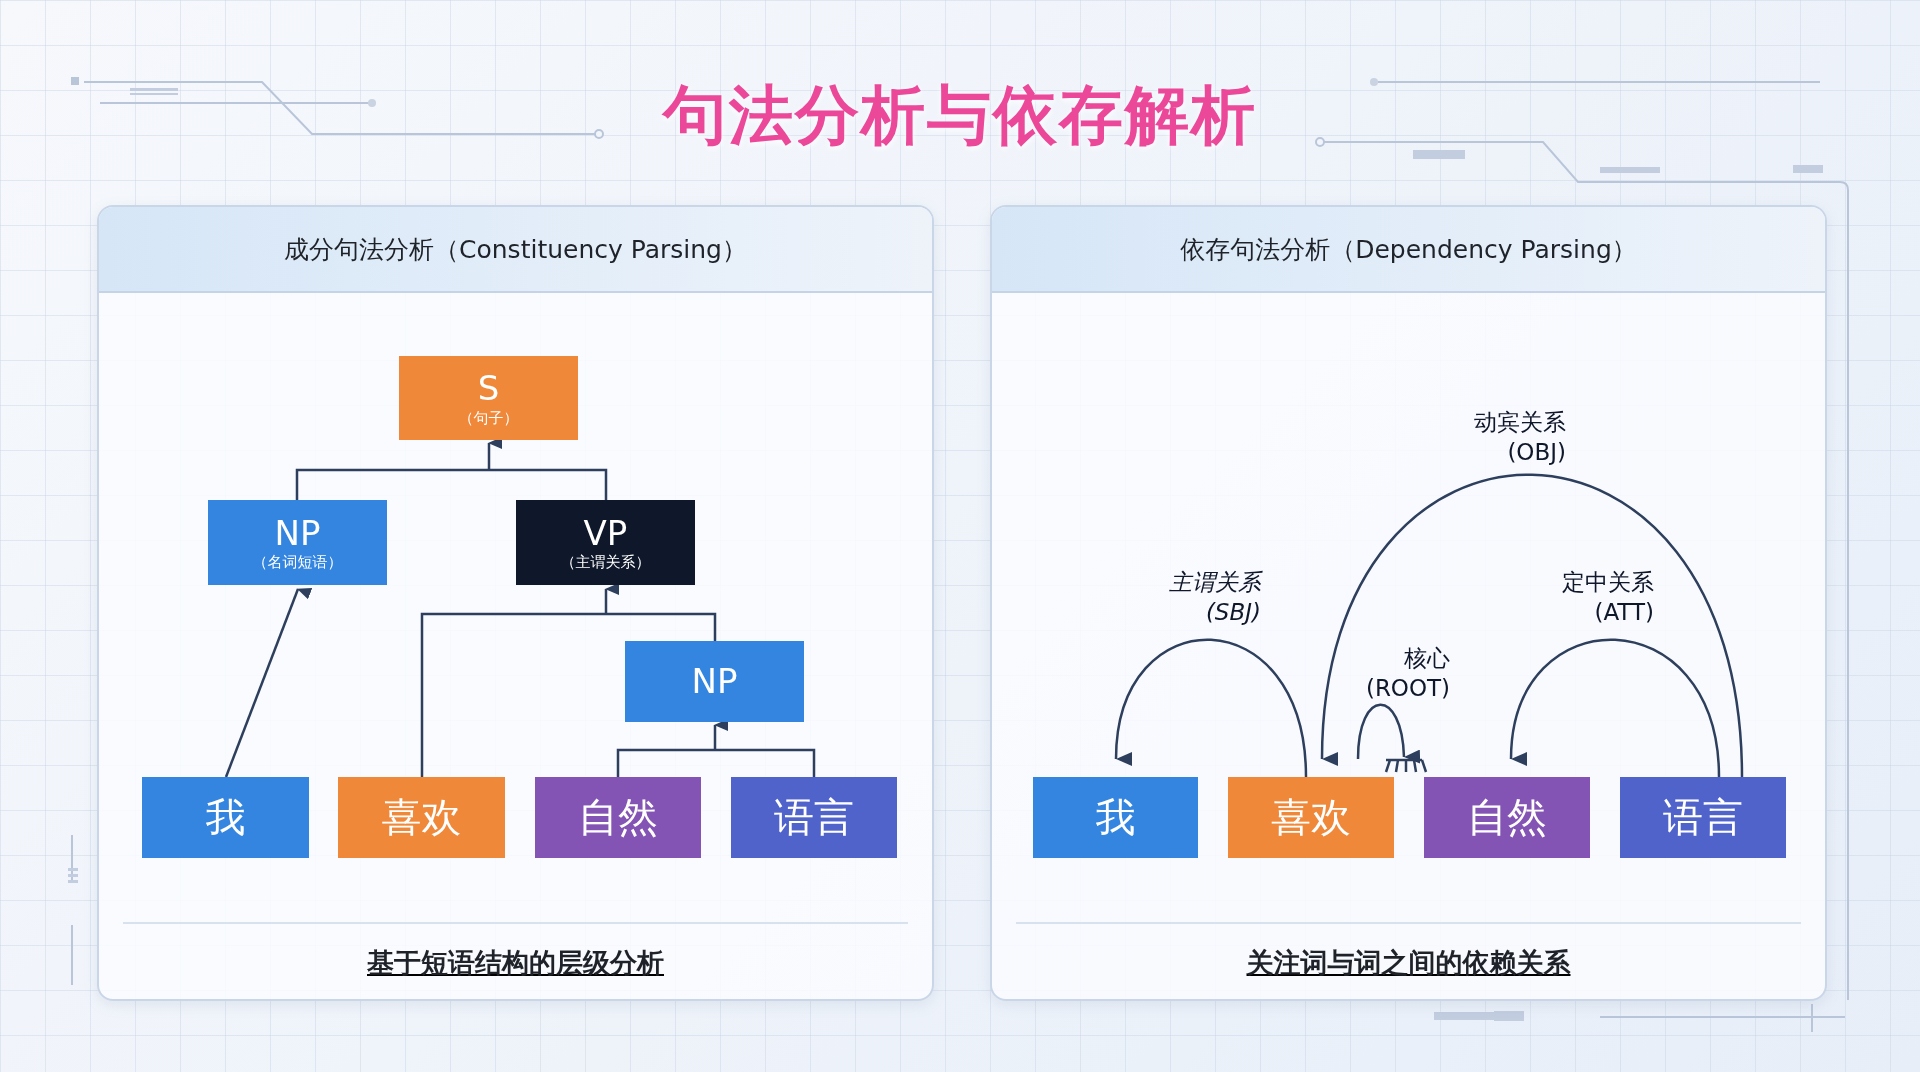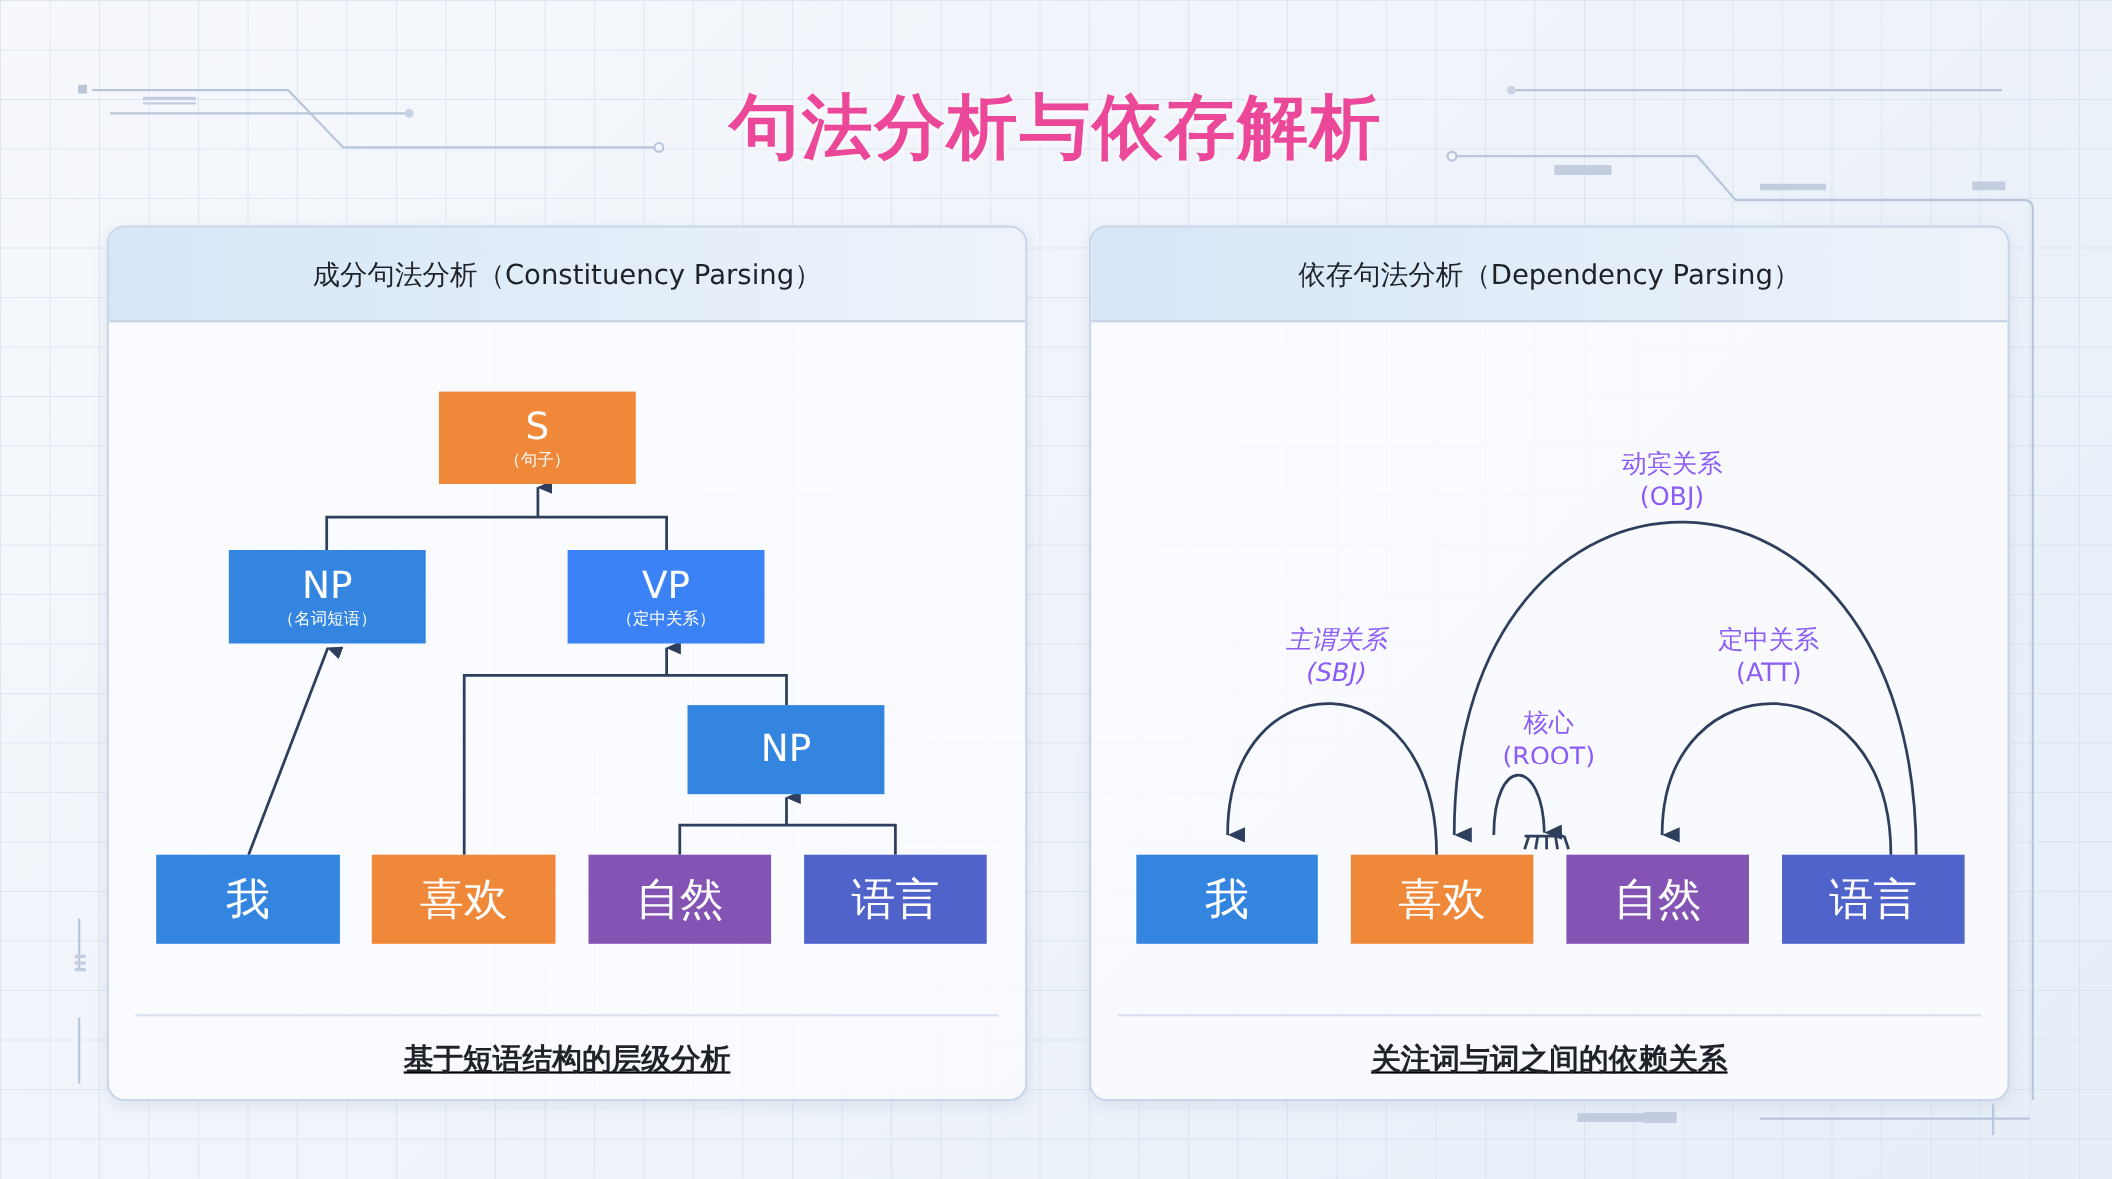--- a/index.html
+++ b/index.html
@@ -46,21 +46,21 @@
   .panel-foot span { font-size: 27px; font-weight: bold; color: #1f2329; }
   .node {
     position: absolute; display: flex; flex-direction: column;
     align-items: center; justify-content: center; color: #ffffff;
   }
   .node .main { font-size: 34px; line-height: 1.15; }
   .node .sub { font-size: 15px; line-height: 1.2; }
   .word { font-size: 40px; }
   svg.lines { position: absolute; left: 0; top: 0; overflow: visible; }
   .rel-label {
-    position: absolute; text-align: center; color: #8b5cf6;
+    position: absolute; text-align: right; color: #0f172a;
     font-size: 23px; line-height: 30px; transform: translateX(-50%);
     white-space: nowrap;
   }
 </style>
 </head>
 <body>
 
 <div class="grid"></div>
 
 <svg class="deco" width="1920" height="1072">
@@ -120,23 +120,23 @@
   </svg>
 
   <div class="node" style="left:300px;top:149px;width:179px;height:84px;background:#f0883a;">
     <span class="main">S</span>
     <span class="sub">（句子）</span>
   </div>
   <div class="node" style="left:109px;top:293px;width:179px;height:85px;background:#3385e0;">
     <span class="main">NP</span>
     <span class="sub">（名词短语）</span>
   </div>
-  <div class="node" style="left:417px;top:293px;width:179px;height:85px;background:#3b82f6;">
+  <div class="node" style="left:417px;top:293px;width:179px;height:85px;background:#0f172a;">
     <span class="main">VP</span>
-    <span class="sub">（定中关系）</span>
+    <span class="sub">（主谓关系）</span>
   </div>
   <div class="node" style="left:526px;top:434px;width:179px;height:81px;background:#3385e0;">
     <span class="main">NP</span>
   </div>
 
   <div class="node word" style="left:43px;top:570px;width:167px;height:81px;background:#3385e0;">
     <span>我</span>
   </div>
   <div class="node word" style="left:239px;top:570px;width:167px;height:81px;background:#f0883a;">
     <span>喜欢</span>

